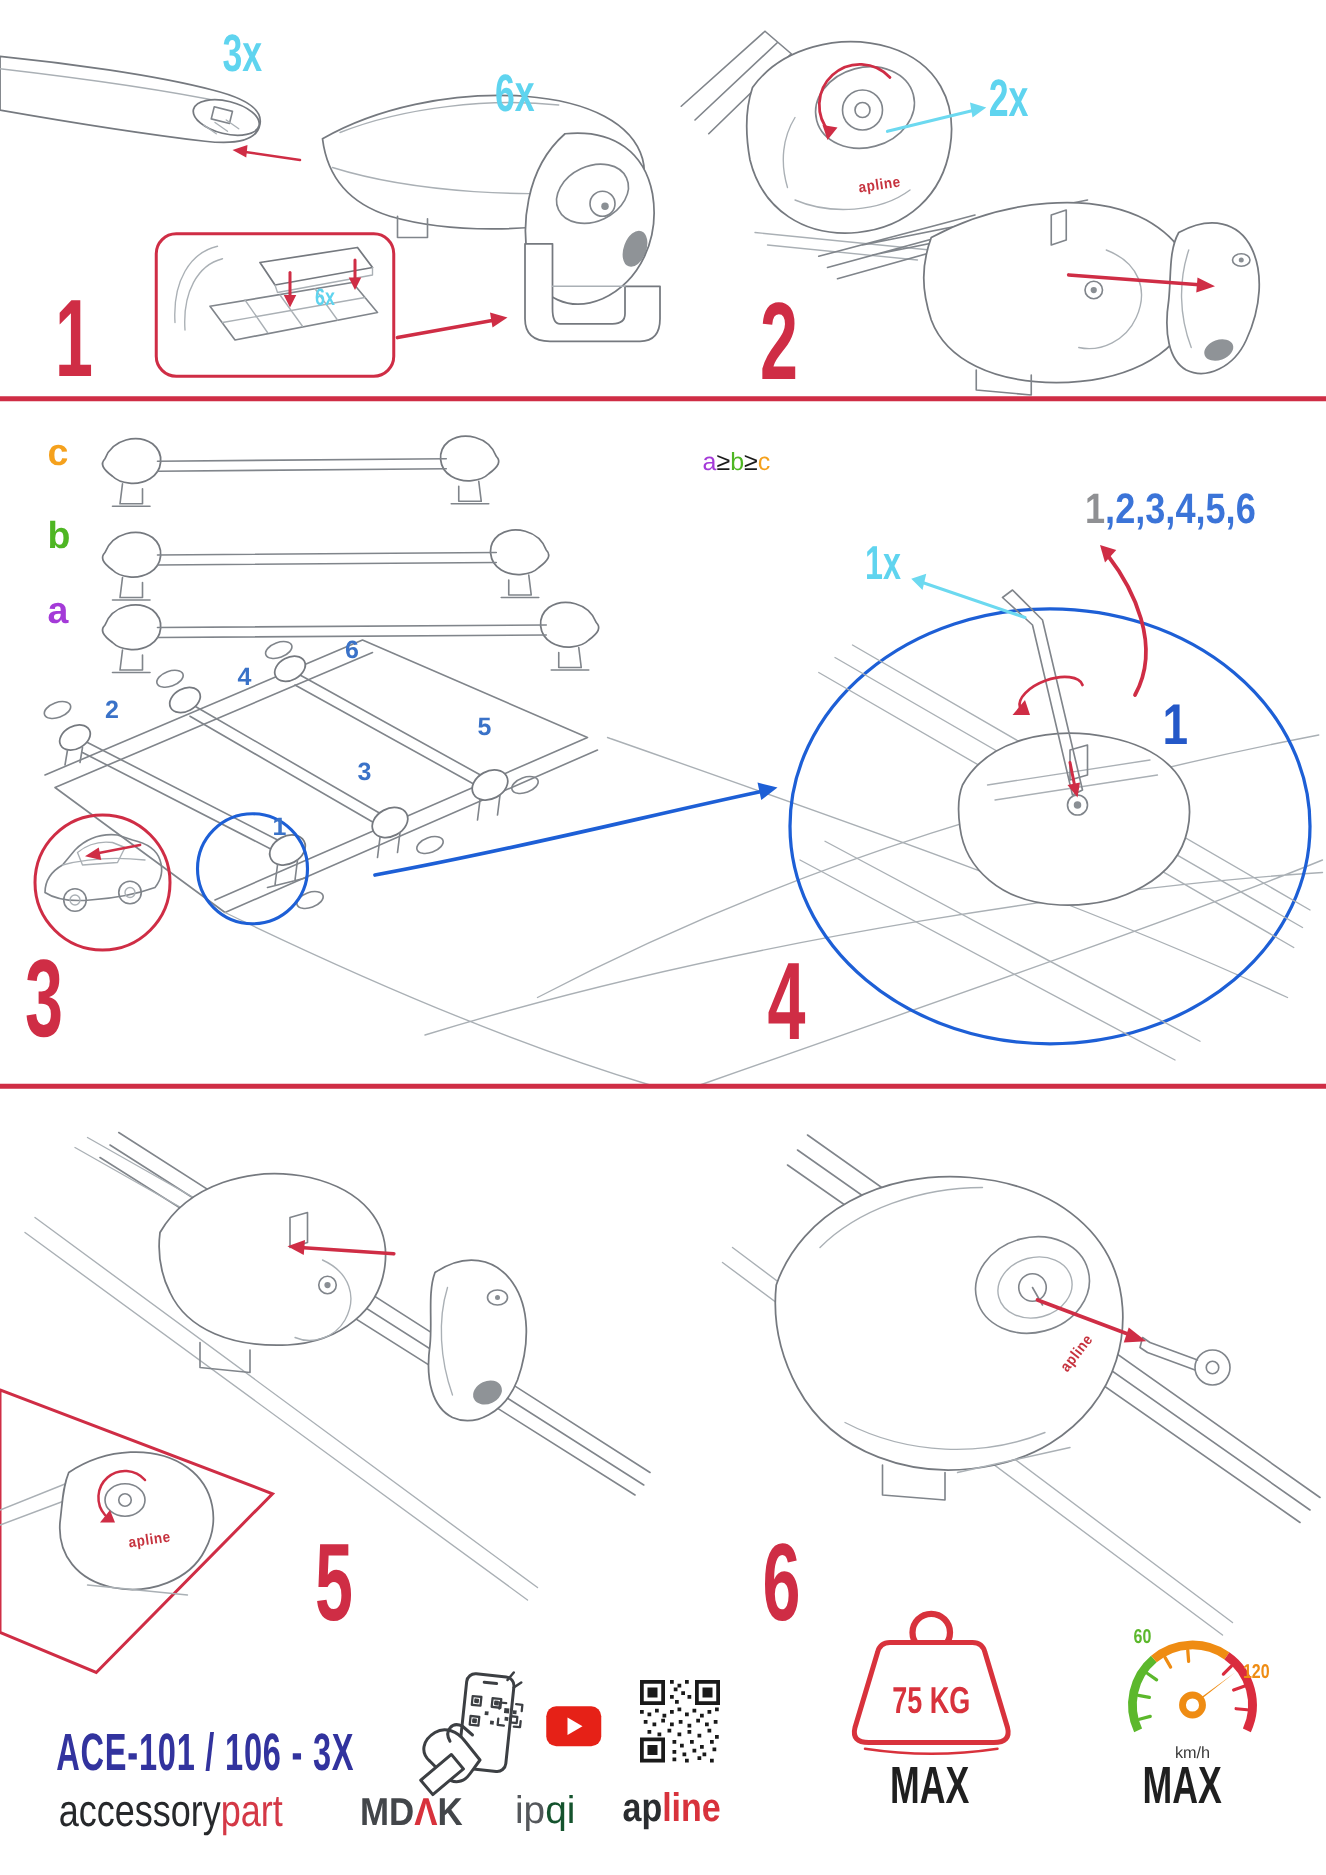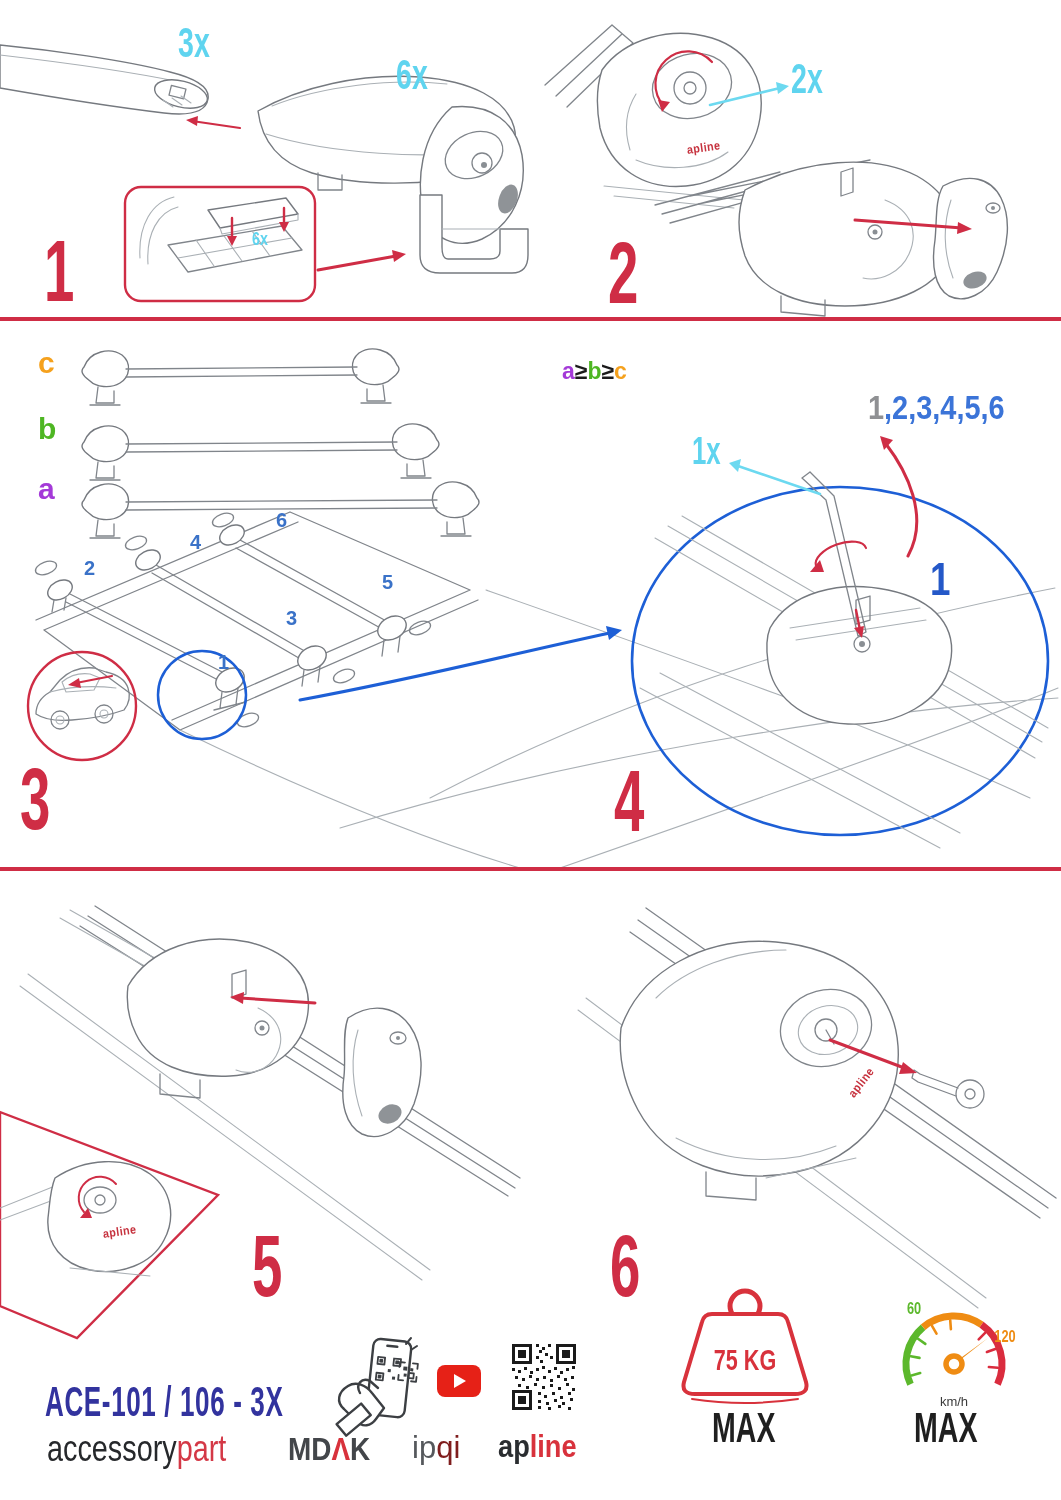--- a/index.html
+++ b/index.html
@@ -205,21 +205,21 @@
       <polygon class="redf" points="880,436 893,440 884,450"></polygon>
     </g>
     <g>
       <path class="cyanl" stroke-width="2.5" d="M738,466 L820,494"></path>
       <polygon class="cyanf" points="729,463 741,459 738,472"></polygon>
     </g>
   </svg>
   <div class="t" style="left:38px;top:348px;font-size:30px;font-weight:700;color:#f5a11d">c</div>
   <div class="t" style="left:38px;top:414px;font-size:30px;font-weight:700;color:#4eb623">b</div>
   <div class="t" style="left:38px;top:474px;font-size:30px;font-weight:700;color:#a43ad8">a</div>
-  <div class="t" style="left:562px;top:360px;font-size:23px;font-weight:700"><span style="color:#a43ad8">a</span><span style="color:#1a1a1a">≥</span><span style="color:#4eb623">b</span><span style="color:#1a1a1a">≥</span><span style="color:#f5a11d">c</span></div>
+  <div class="t" style="left:562px;top:360px;font-size:20px;font-weight:400"><span style="color:#a43ad8">a</span><span style="color:#1a1a1a">≥</span><span style="color:#4eb623">b</span><span style="color:#1a1a1a">≥</span><span style="color:#f5a11d">c</span></div>
   <div class="t posnum" style="left:218px;top:652px">1</div>
   <div class="t posnum" style="left:84px;top:558px">2</div>
   <div class="t posnum" style="left:286px;top:608px">3</div>
   <div class="t posnum" style="left:190px;top:532px">4</div>
   <div class="t posnum" style="left:382px;top:572px">5</div>
   <div class="t posnum" style="left:276px;top:510px">6</div>
   <div class="t stepnum" style="left:20px;top:755px">3</div>
   <div class="t qty" style="left:692px;top:432px;font-size:38px">1x</div>
   <div class="t" style="left:868px;top:390px;font-size:34px;font-weight:700;transform:scaleX(.85)"><span style="color:#8f9093">1</span><span style="color:#3b74d8">,2,3,4,5,6</span></div>
   <div class="t" style="left:930px;top:556px;font-size:46px;font-weight:700;color:#2458c8;transform:scaleX(.8)">1</div>
@@ -320,21 +320,21 @@
       <path d="M34,57 C29,48 36,41 44,45 L52,52" fill="none"></path>
       <rect x="12" y="76" width="32" height="15" transform="rotate(-40 28 84)"></rect>
     </g>
   </svg>
   <div class="t" style="left:288px;top:1434px;font-size:31px;font-weight:700;transform:scaleX(.9)"><span style="color:#43464a">MD</span><span style="color:#d8323c">Λ</span><span style="color:#43464a">K</span></div>
 
   <svg style="left:436px;top:1364px" width="46" height="34" viewBox="0 0 46 34">
     <rect x="1" y="1" width="44" height="32" rx="8" fill="#e62117"></rect>
     <polygon points="18,10 18,24 30,17" fill="#fff"></polygon>
   </svg>
-  <div class="t" style="left:412px;top:1432px;font-size:31px"><span style="color:#55585c">ip</span><span style="color:#7f1d1d">qi</span></div>
+  <div class="t" style="left:412px;top:1432px;font-size:31px"><span style="color:#55585c">ip</span><span style="color:#14532d">qi</span></div>
 
   <svg style="left:512px;top:1344px" width="64" height="66" viewBox="0 0 64 66">
     <g fill="#1a1a1a">
       <path fill-rule="evenodd" d="M0,0 h20 v20 h-20 z m3,3 v14 h14 v-14 z"></path>
         <rect x="6" y="6" width="8" height="8"></rect>
       <path fill-rule="evenodd" d="M44,0 h20 v20 h-20 z m3,3 v14 h14 v-14 z"></path>
         <rect x="50" y="6" width="8" height="8"></rect>
       <path fill-rule="evenodd" d="M0,46 h20 v20 h-20 z m3,3 v14 h14 v-14 z"></path>
         <rect x="6" y="52" width="8" height="8"></rect>
       <path d="M24,0h3v3h-3z M30,3h3v3h-3z M36,0h3v3h-3z M27,6h3v3h-3z M33,9h3v3h-3z M24,12h3v3h-3z M38,12h3v3h-3z M28,16h3v3h-3z M0,24h3v3h-3z M6,26h3v3h-3z M12,23h3v3h-3z M18,27h3v3h-3z M24,24h3v3h-3z M30,22h3v3h-3z M36,26h3v3h-3z M42,23h3v3h-3z M48,27h3v3h-3z M54,24h3v3h-3z M60,22h3v3h-3z M3,32h3v3h-3z M10,34h3v3h-3z M17,31h3v3h-3z M24,34h3v3h-3z M31,32h3v3h-3z M38,35h3v3h-3z M45,31h3v3h-3z M52,34h3v3h-3z M59,32h3v3h-3z M6,40h3v3h-3z M14,42h3v3h-3z M22,39h3v3h-3z M30,42h3v3h-3z M38,40h3v3h-3z M46,43h3v3h-3z M54,39h3v3h-3z M60,44h3v3h-3z M26,48h3v3h-3z M32,51h3v3h-3z M40,48h3v3h-3z M48,52h3v3h-3z M56,48h3v3h-3z M26,56h3v3h-3z M34,58h3v3h-3z M42,55h3v3h-3z M50,58h3v3h-3z M58,54h3v3h-3z M26,62h3v3h-3z M36,63h3v3h-3z M46,61h3v3h-3z M56,63h3v3h-3z"></path>

